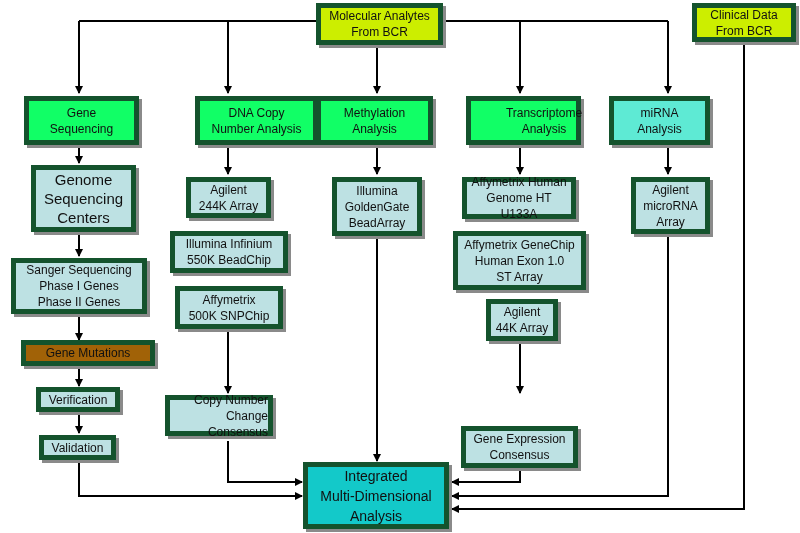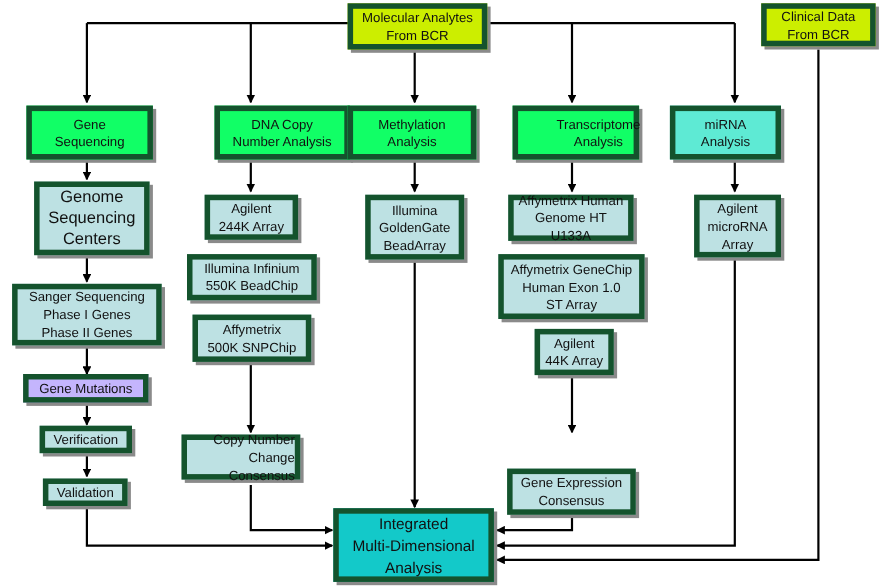--- a/index.html
+++ b/index.html
@@ -76,21 +76,21 @@
 Analysis</div>
   <div class="box cat" style="left: 609px; top: 96px; width: 101px; height: 49px; background: #5eead4;">miRNA
 Analysis</div>
 
   <div class="box plat big" style="left: 31px; top: 165px; width: 105px; height: 67px; background: rgb(189, 225, 227);">Genome
 Sequencing
 Centers</div>
   <div class="box plat" style="left: 11px; top: 258px; width: 136px; height: 56px; background: rgb(189, 225, 227);">Sanger Sequencing
 Phase I Genes
 Phase II Genes</div>
-  <div class="box plat" style="left: 21px; top: 340px; width: 114px; height: 26px; background: #c4b5fd;">Gene Mutations</div>
+  <div class="box plat" style="left: 21px; top: 340px; width: 134px; height: 26px; background: #a16207;">Gene Mutations</div>
   <div class="box plat" style="left: 36px; top: 387px; width: 84px; height: 25px; background: rgb(189, 225, 227);">Verification</div>
   <div class="box plat" style="left: 39px; top: 435px; width: 77px; height: 25px; background: rgb(189, 225, 227);">Validation</div>
 
   <div class="box plat" style="left: 186px; top: 177px; width: 85px; height: 41px; background: rgb(189, 225, 227);">Agilent
 244K Array</div>
   <div class="box plat" style="left: 170px; top: 231px; width: 118px; height: 42px; background: rgb(189, 225, 227);">Illumina Infinium
 550K BeadChip</div>
   <div class="box plat" style="left: 175px; top: 286px; width: 108px; height: 43px; background: rgb(189, 225, 227);">Affymetrix
 500K SNPChip</div>
   <div class="box plat" style="left: 165px; top: 395px; width: 108px; height: 41px; background: rgb(189, 225, 227); text-align: right;">Copy Number

